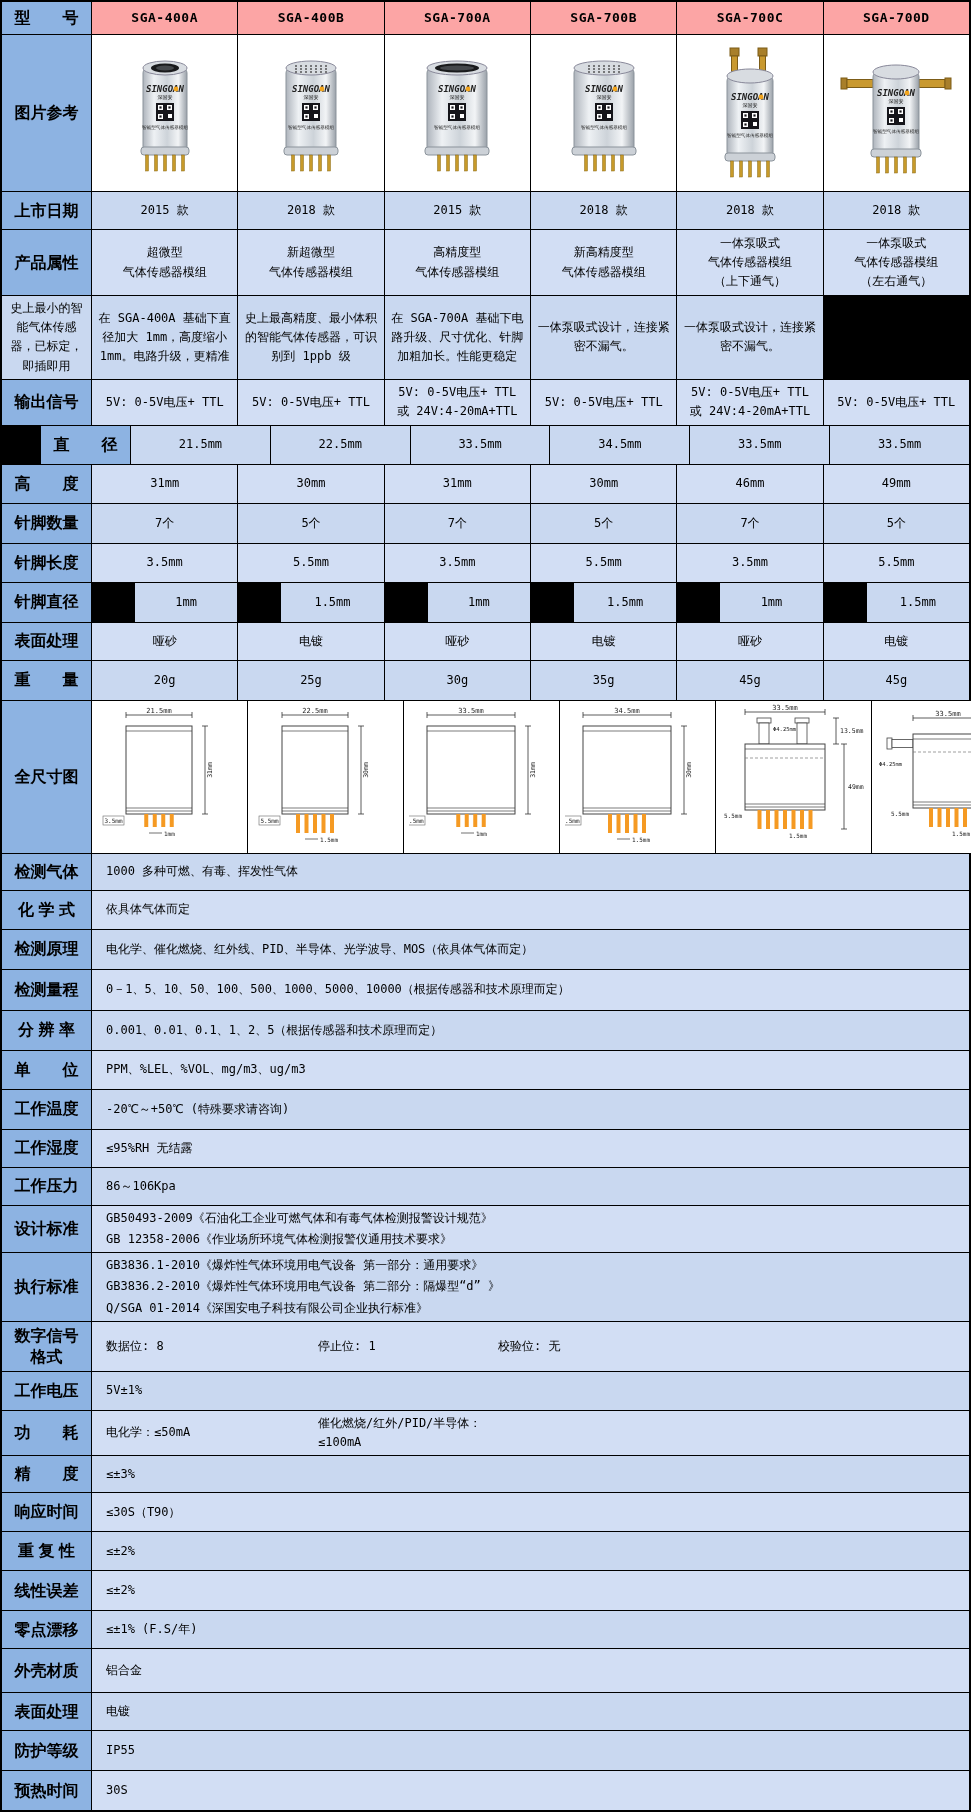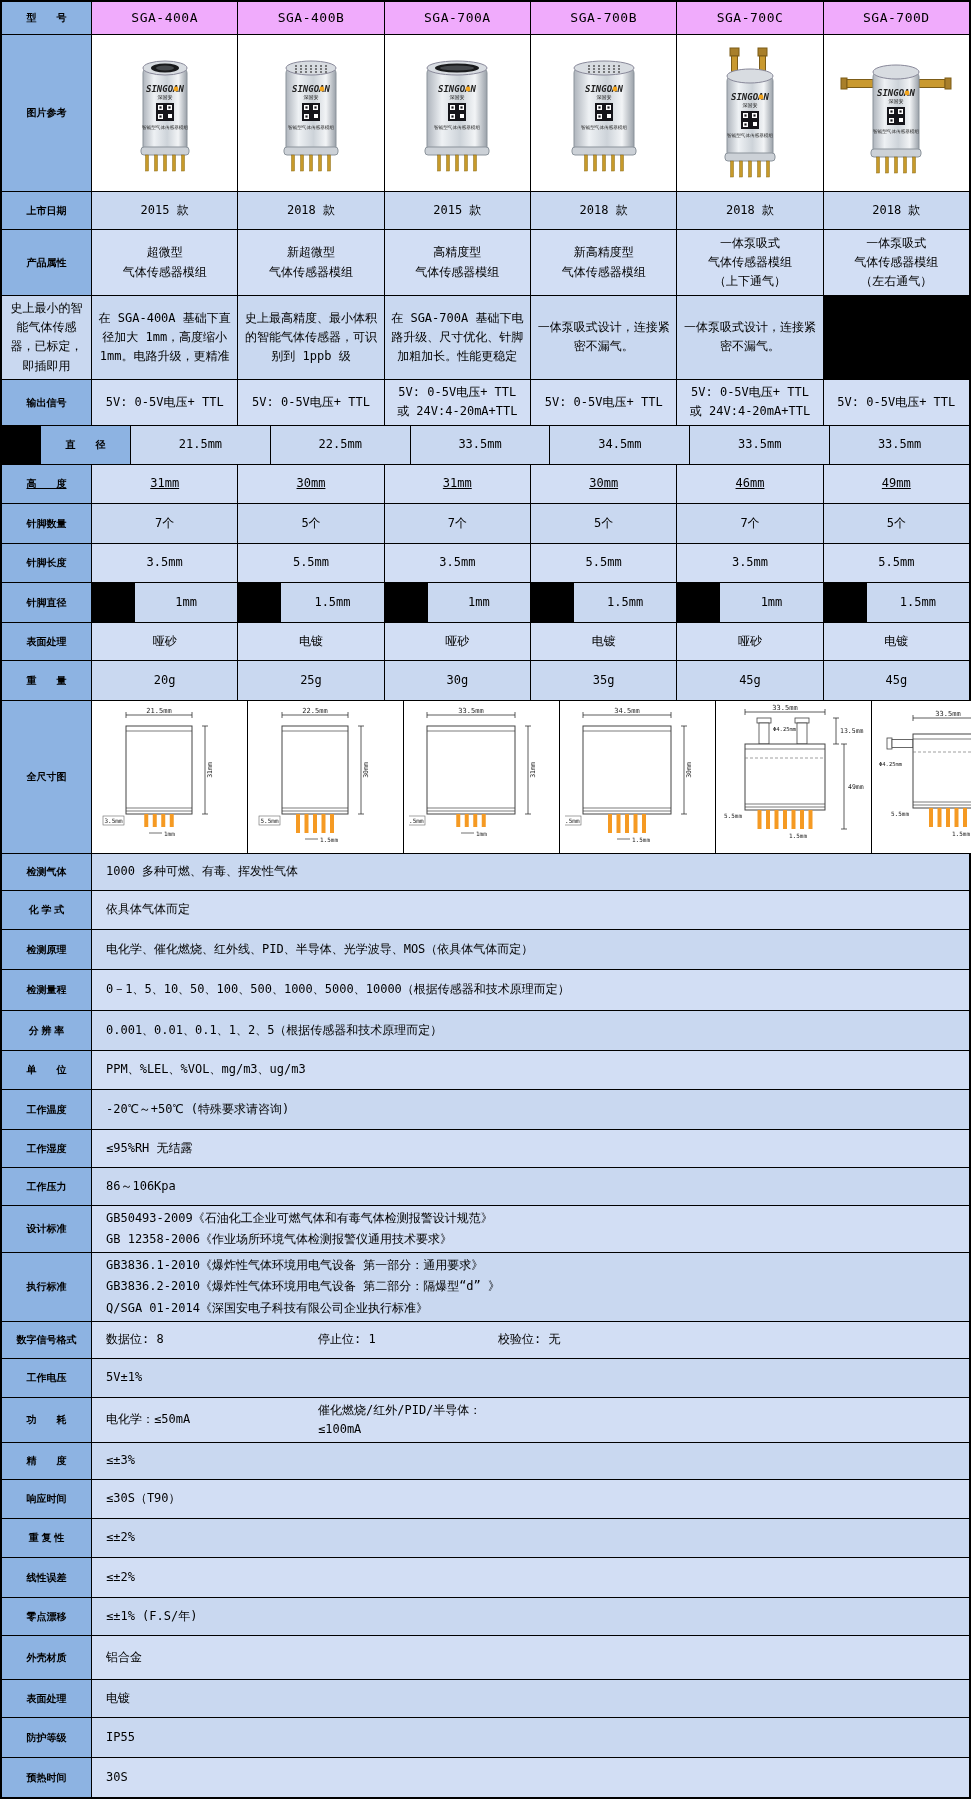--- a/index.html
+++ b/index.html
@@ -6,22 +6,22 @@
   html,body{background:#fff}
   body{width:971px;font-family:"Liberation Sans",sans-serif;color:#000}
   .spec-table{width:971px;border:2px solid #000;background:#000;display:flex;flex-direction:column;gap:1px}
   .row{display:grid;grid-template-columns:89px repeat(6,1fr);gap:1px}
   .row.full{grid-template-columns:89px 1fr}
   .cell{background:#C9D8F0;display:flex;align-items:center;justify-content:center;text-align:center;
         font-size:12px;font-family:"DejaVu Sans Mono","Liberation Sans",monospace;
         white-space:pre-line;padding:3px 5px;line-height:1.6}
   .alt .cell:not(.label):not(.white){background:#D2DEF4}
   .label{background:#8DB3E2 !important;font-family:"Liberation Sans",sans-serif;font-weight:bold;
-         font-size:10px;line-height:1.35}
-  .modelcell{font-weight:normal;background:#f0abfc;font-size:13px;letter-spacing:.5px}
+         font-size:16px;line-height:1.35}
+  .modelcell{font-weight:bold;background:#fca5a5;font-size:13px;letter-spacing:.5px}
   .white{background:#fff}
   .leftalign{justify-content:flex-start;text-align:left;padding-left:14px}
   .seg{display:inline-block}
   .seg-0{width:212px}.seg-1{width:180px}
   .lines{display:flex;flex-direction:column;align-items:flex-start;gap:2px}
   svg{display:block}
   svg text{font-family:"DejaVu Sans Mono",monospace;fill:#222}
 </style>
 </head>
 <body>
@@ -326,21 +326,21 @@
     </div>
     <div class="row" style="min-height: 38px; padding-left: 39px;">
       <div class="cell label">直　　径</div>
       <div class="cell">21.5mm</div>
       <div class="cell">22.5mm</div>
       <div class="cell">33.5mm</div>
       <div class="cell">34.5mm</div>
       <div class="cell">33.5mm</div>
       <div class="cell">33.5mm</div>
     </div>
-    <div class="row alt" style="min-height: 38px; text-decoration: underline;">
+    <div class="row alt" style="min-height: 38px;">
       <div class="cell label">高　　度</div>
       <div class="cell">31mm</div>
       <div class="cell">30mm</div>
       <div class="cell">31mm</div>
       <div class="cell">30mm</div>
       <div class="cell">46mm</div>
       <div class="cell">49mm</div>
     </div>
     <div class="row" style="min-height: 39px;">
       <div class="cell label">针脚数量</div>

